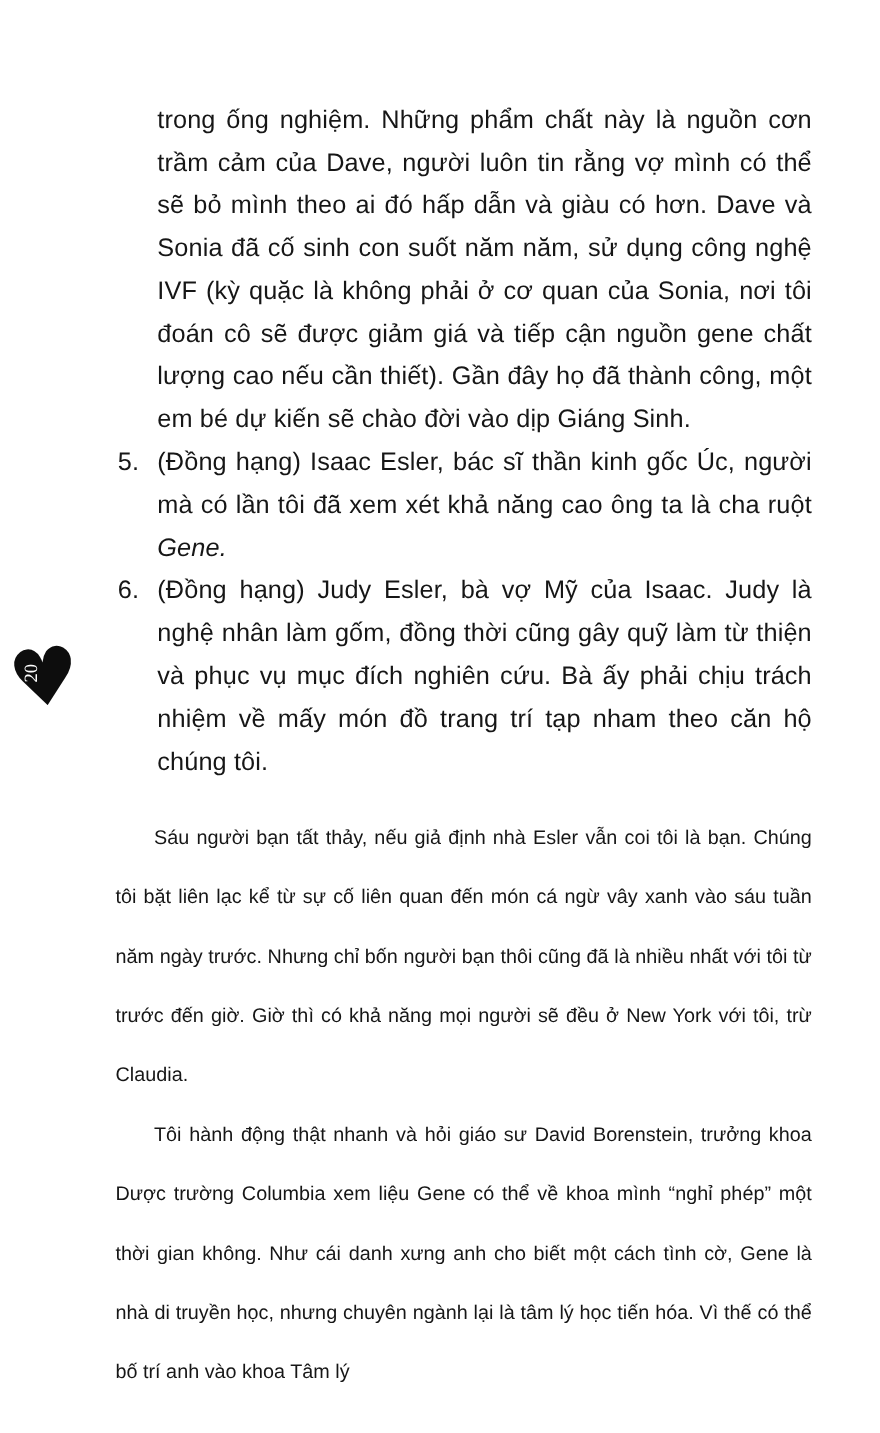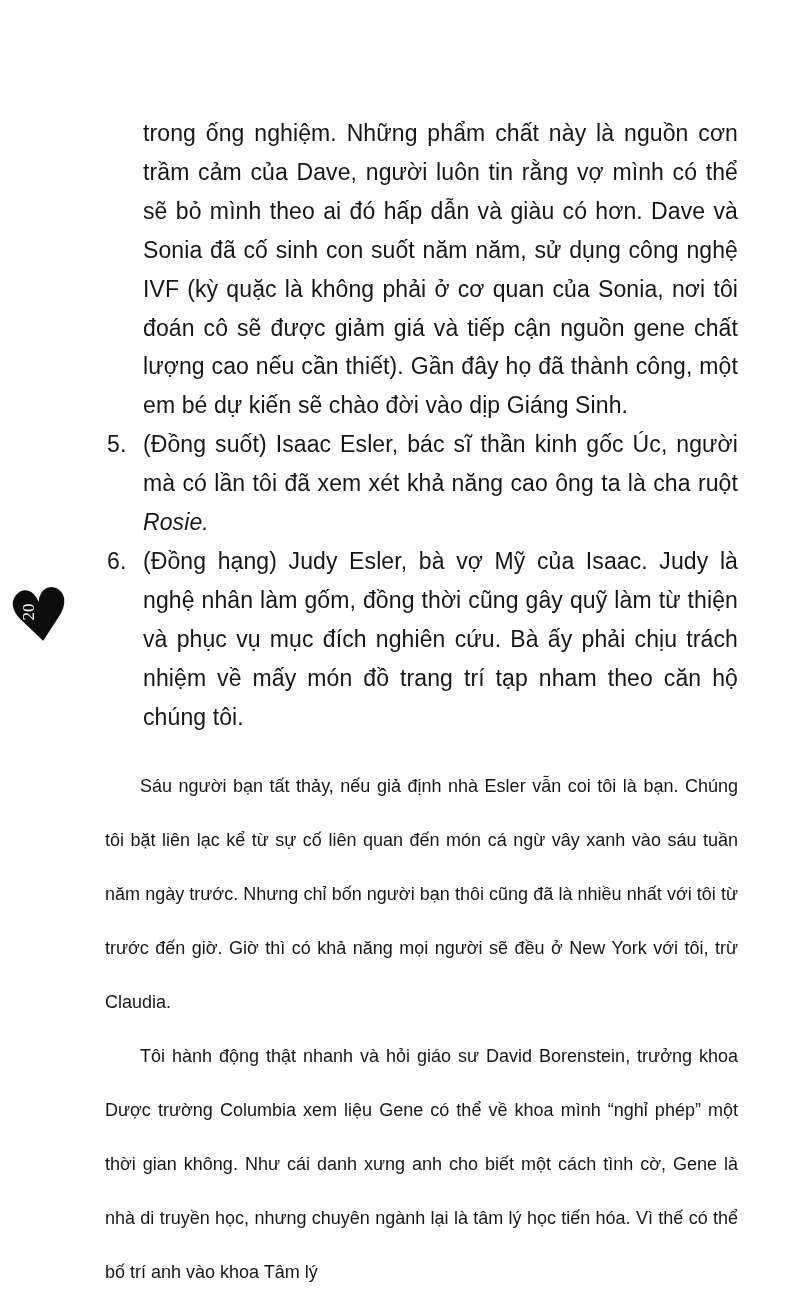--- a/index.html
+++ b/index.html
@@ -11,21 +11,21 @@
     position: relative;
     width: 800px;
     height: 1303px;
     background: #ffffff;
     overflow: hidden;
     color: #161616;
   }
   .content {
     position: absolute;
     left: 105px;
-    top: 114px;
+    top: 89px;
     width: 633px;
   }
   
   .list {
     font-family: "Liberation Sans", sans-serif;
     font-size: 23px;
     line-height: 38.9px;
     text-align: justify;
     letter-spacing: 0.1px;
   }
@@ -96,21 +96,21 @@
 
     <div class="list">
 
       <div class="list-item">
         <span class="list-marker"></span>
         <span>trong ống nghiệm. Những phẩm chất này là nguồn cơn trầm cảm của Dave, người luôn tin rằng vợ mình có thể sẽ bỏ mình theo ai đó hấp dẫn và giàu có hơn. Dave và Sonia đã cố sinh con suốt năm năm, sử dụng công nghệ IVF (kỳ quặc là không phải ở cơ quan của Sonia, nơi tôi đoán cô sẽ được giảm giá và tiếp cận nguồn gene chất lượng cao nếu cần thiết). Gần đây họ đã thành công, một em bé dự kiến sẽ chào đời vào dịp Giáng Sinh.</span>
       </div>
 
       <div class="list-item">
         <span class="list-marker">5.</span>
-        <span>(Đồng suốt) Isaac Esler, bác sĩ thần kinh gốc Úc, người mà có lần tôi đã xem xét khả năng cao ông ta là cha ruột </span><span class="italic">Rosie.</span>
+        <span>(Đồng hạng) Isaac Esler, bác sĩ thần kinh gốc Úc, người mà có lần tôi đã xem xét khả năng cao ông ta là cha ruột </span><span class="italic">Gene.</span>
       </div>
 
       <div class="list-item">
         <span class="list-marker">6.</span>
         <span>(Đồng hạng) Judy Esler, bà vợ Mỹ của Isaac. Judy là nghệ nhân làm gốm, đồng thời cũng gây quỹ làm từ thiện và phục vụ mục đích nghiên cứu. Bà ấy phải chịu trách nhiệm về mấy món đồ trang trí tạp nham theo căn hộ chúng tôi.</span>
       </div>
 
     </div>
 
     <div class="paras">

